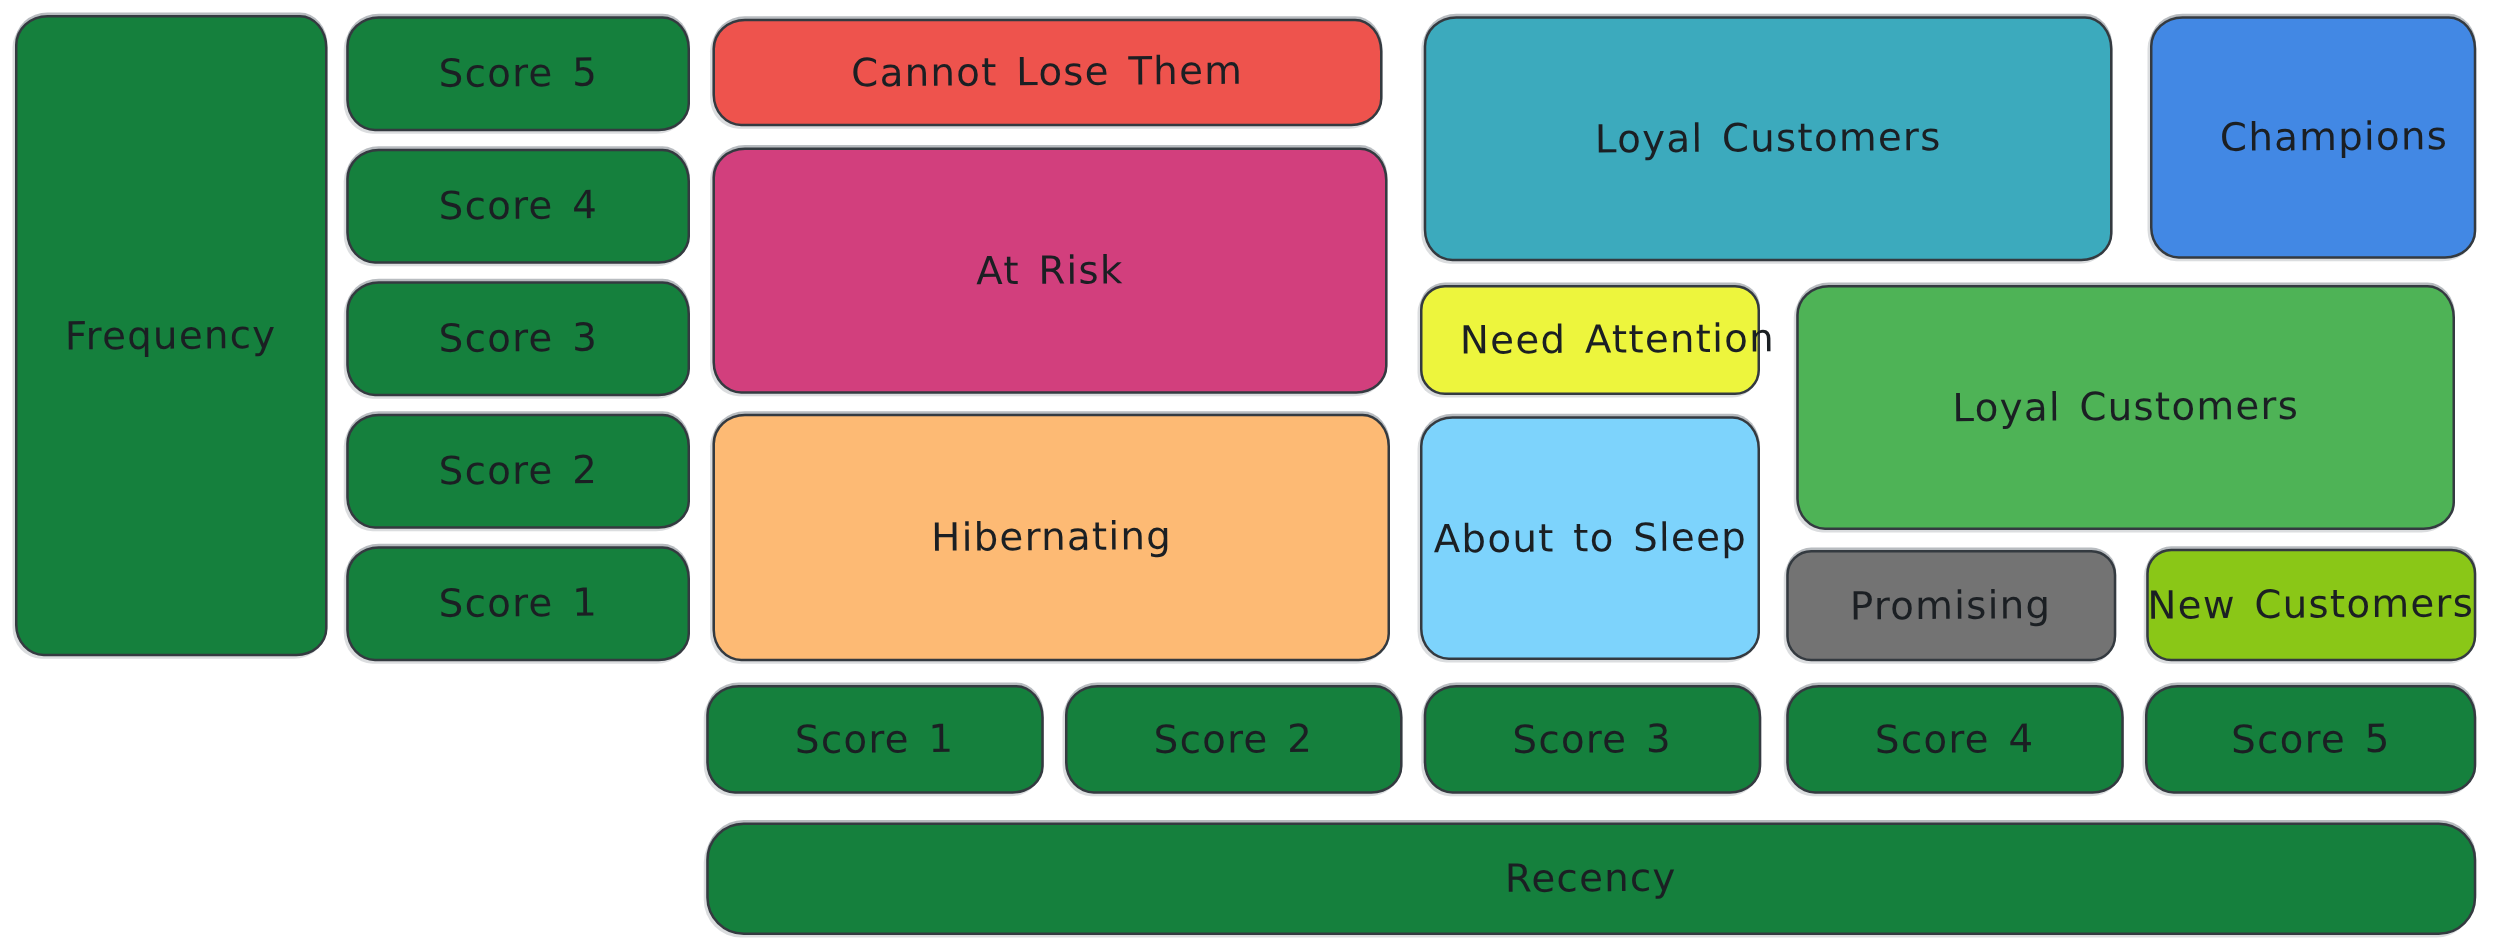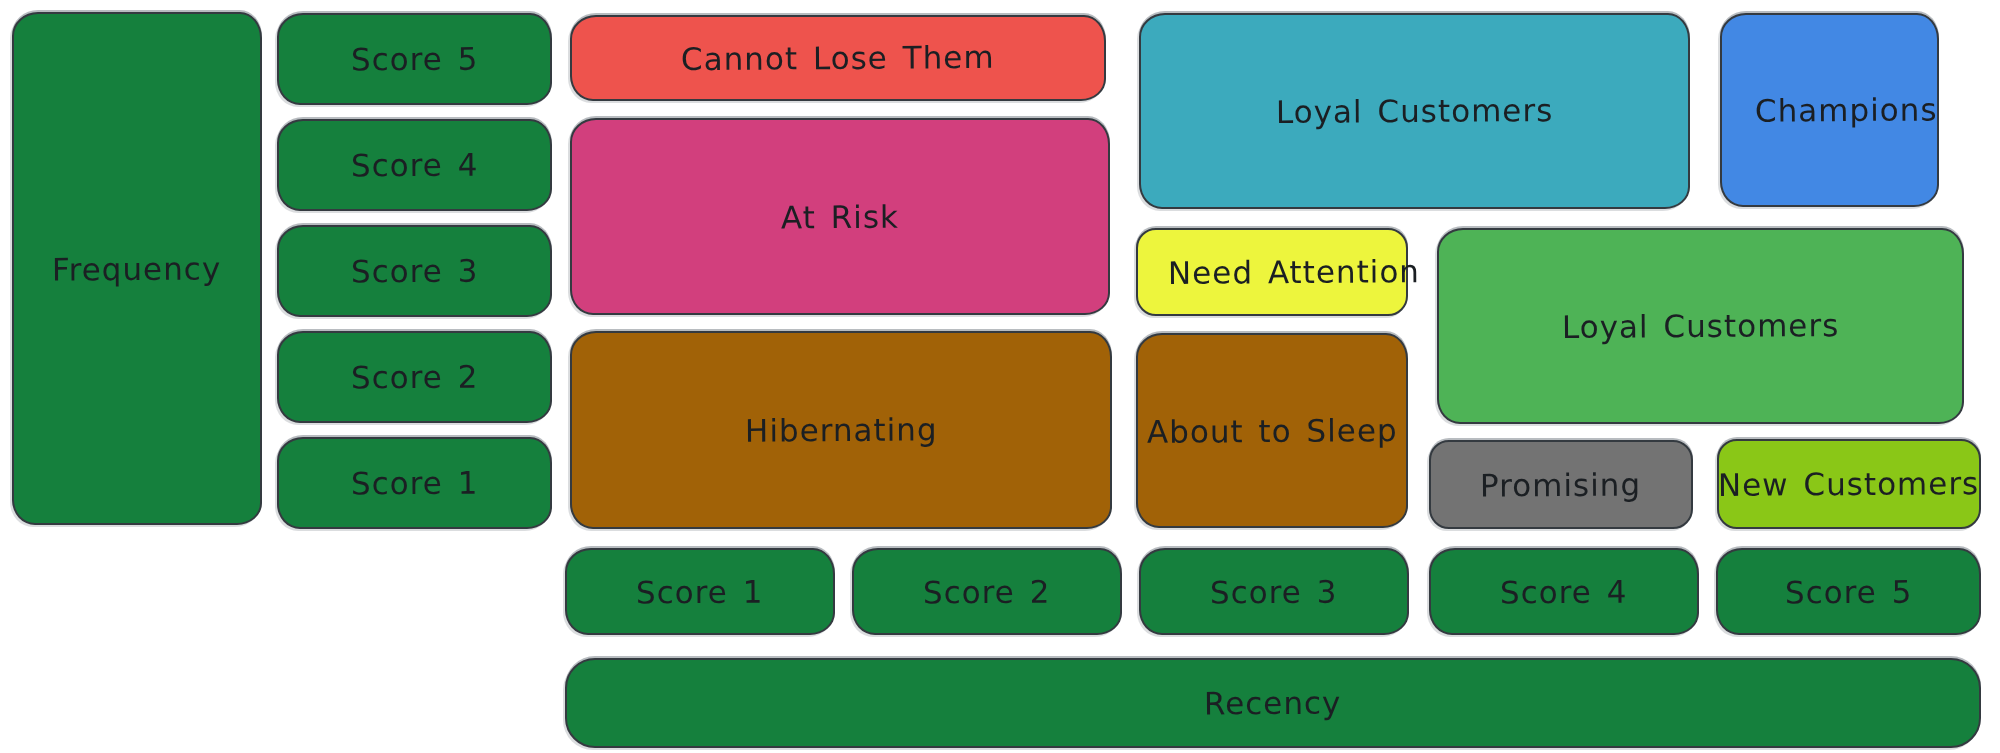--- a/index.html
+++ b/index.html
@@ -32,21 +32,21 @@
   
   .freq-label{left:12px;top:12px;width:250px;height:513px;}
   .fs{left:277px;width:275px;height:92px;}
   .fs0{top:13px}.fs1{top:119px}.fs2{top:225px}.fs3{top:331px}.fs4{top:437px}
 
   
   .seg0{left:570px;top:15px;width:536px;height:86px;}
   .seg1{left:570px;top:118px;width:540px;height:197px;}
   .seg2{left:570px;top:331px;width:542px;height:198px;}
   .seg3{left:1139px;top:13px;width:551px;height:196px;}
-  .seg4{left:1720px;top:13px;width:219px;height:194px;padding-left:34px;}
+  .seg4{left:1720px;top:13px;width:261px;height:194px;padding-left:34px;}
   .seg5{left:1136px;top:228px;width:272px;height:88px;border-radius:20px;}
   .seg6{left:1136px;top:333px;width:272px;height:195px;}
   .seg7{left:1437px;top:228px;width:527px;height:196px;}
   .seg8{left:1429px;top:440px;width:264px;height:89px;border-radius:20px;}
   .seg9{left:1717px;top:439px;width:264px;height:90px;border-radius:20px;}
 
   
   .rs{top:548px;height:87px;}
   .rs0{left:565px;width:270px}
   .rs1{left:852px;width:270px}
@@ -78,33 +78,33 @@
   <div class="box axis fs fs4">
     <span class="lbl">Score 1</span>
   </div>
 
   <div class="box seg0" style="background: rgb(238, 83, 77);">
     <span class="lbl">Cannot Lose Them</span>
   </div>
   <div class="box seg1" style="background: rgb(210, 63, 125);">
     <span class="lbl">At Risk</span>
   </div>
-  <div class="box seg2" style="background: #a16207;">
+  <div class="box seg2" style="background: #fdba74;">
     <span class="lbl">Hibernating</span>
   </div>
   <div class="box seg3" style="background: rgb(60, 170, 189);">
     <span class="lbl">Loyal Customers</span>
   </div>
   <div class="box seg4" style="background: rgb(66, 136, 228);">
     <span class="lbl">Champions</span>
   </div>
   <div class="box seg5" style="background: rgb(237, 245, 61); padding-left: 44px;">
     <span class="lbl">Need Attention</span>
   </div>
-  <div class="box seg6" style="background: #a16207; text-align: center;">
+  <div class="box seg6" style="background: #7dd3fc; text-align: center;">
     <span class="lbl">About to Sleep</span>
   </div>
   <div class="box seg7" style="background: rgb(78, 179, 86);">
     <span class="lbl">Loyal Customers</span>
   </div>
   <div class="box seg8" style="background: #737373;">
     <span class="lbl">Promising</span>
   </div>
   <div class="box seg9" style="background: rgb(138, 199, 23);">
     <span class="lbl">New Customers</span>

